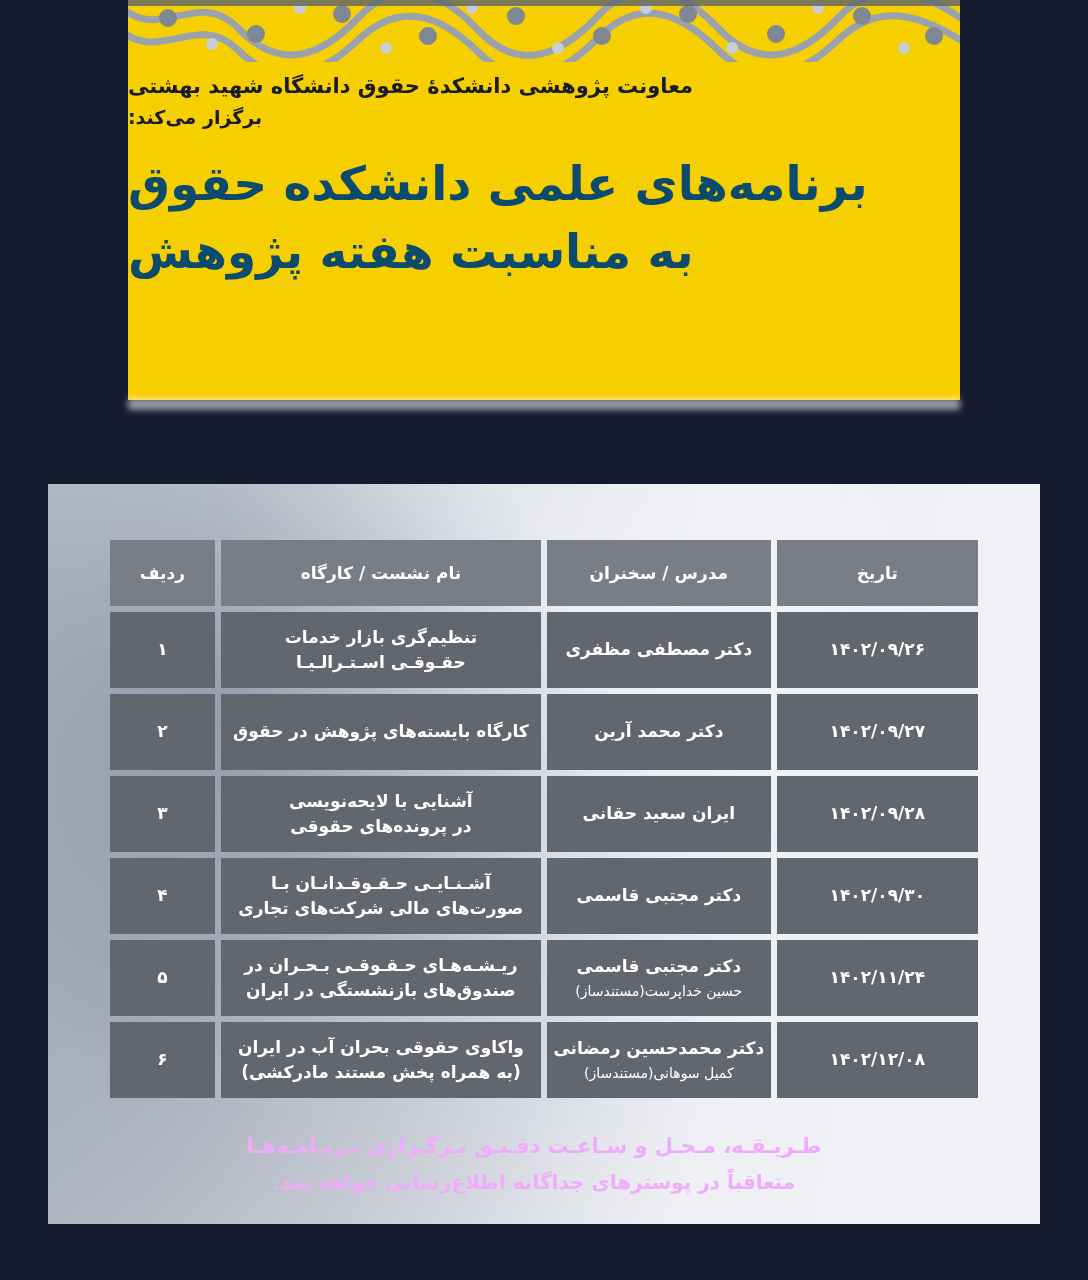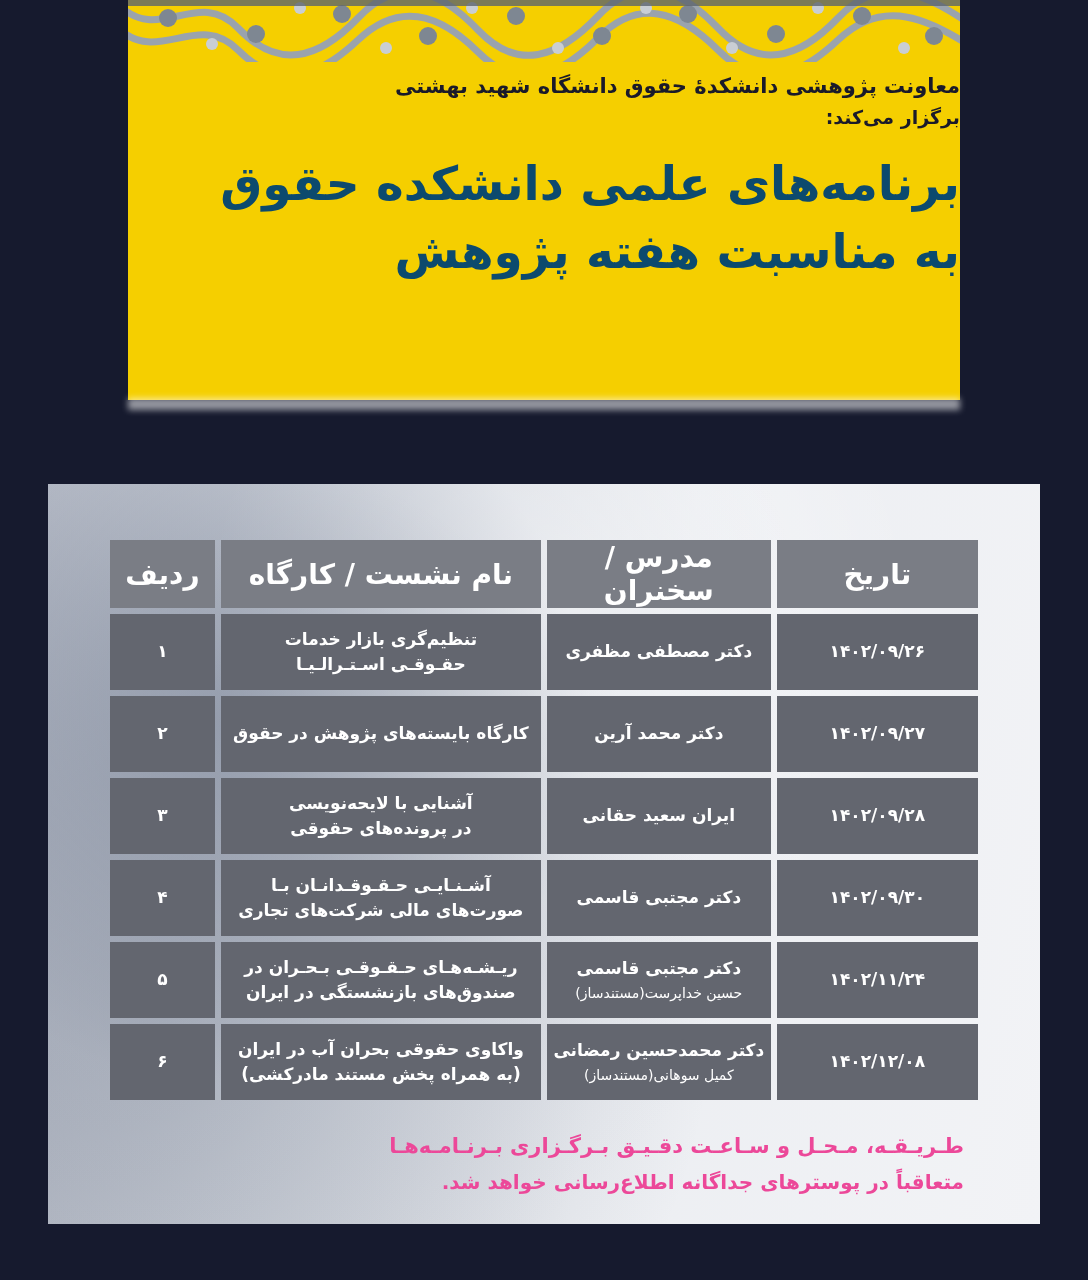--- a/index.html
+++ b/index.html
@@ -50,21 +50,21 @@
     height: 12px;
     background: rgba(255,255,255,0.55);
     filter: blur(3px);
   }
 
   .header-text {
     position: absolute;
     top: 70px;
     left: 0;
     width: 832px;
-    text-align: right;
+    text-align: left;
     color: #16182c;
     direction: rtl;
   }
   .header-line {
     font-size: 21px;
     font-weight: bold;
     line-height: 1.55;
     color: #1a1a2a;
     letter-spacing: 0;
   }
@@ -109,21 +109,21 @@
   }
   table.schedule {
     border-collapse: separate;
     border-spacing: 6px 6px;
     width: 880px;
     table-layout: fixed;
   }
   table.schedule th {
     background: #7a7d85;
     color: #ffffff;
-    font-size: 28px;
+    font-size: 17px;
     font-weight: bold;
     height: 64px;
     vertical-align: middle;
     text-align: center;
     letter-spacing: 0;
   }
   table.schedule td {
     background: #63666f;
     color: #ffffff;
     font-size: 17px;
@@ -145,22 +145,23 @@
   td.speaker .sub { display:block; font-size: 14px; font-weight: normal; margin-top: 2px; }
   td.title { font-size: 18px; }
   td.title .ln { display: block; }
 
   
   .footnote {
     position: absolute;
     top: 1128px;
     left: 104px;
     width: 860px;
+    text-align: center;
     direction: rtl;
-    color: #ec4899;
+    color: #f0abfc;
     font-size: 21px;
     font-weight: bold;
     line-height: 1.75;
   }
   .footnote .l2 { font-size: 20px; }
 </style>
 </head>
 <body>
 
 <div class="poster">

